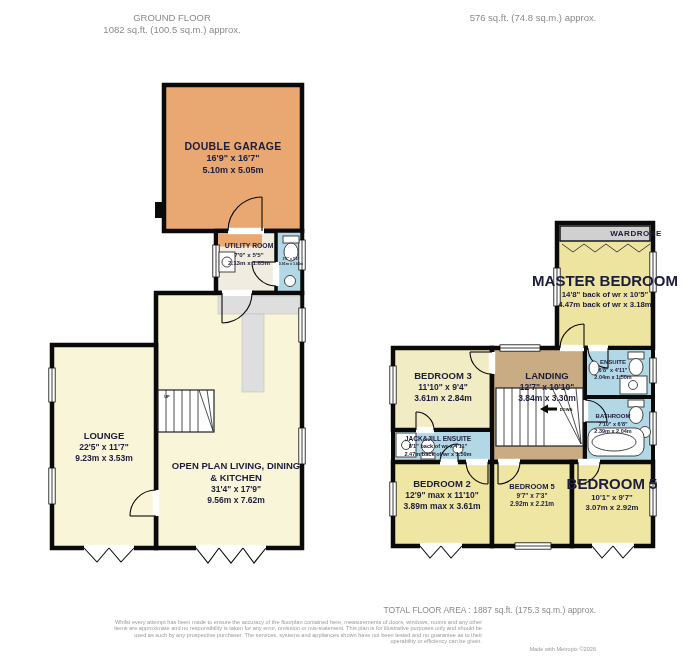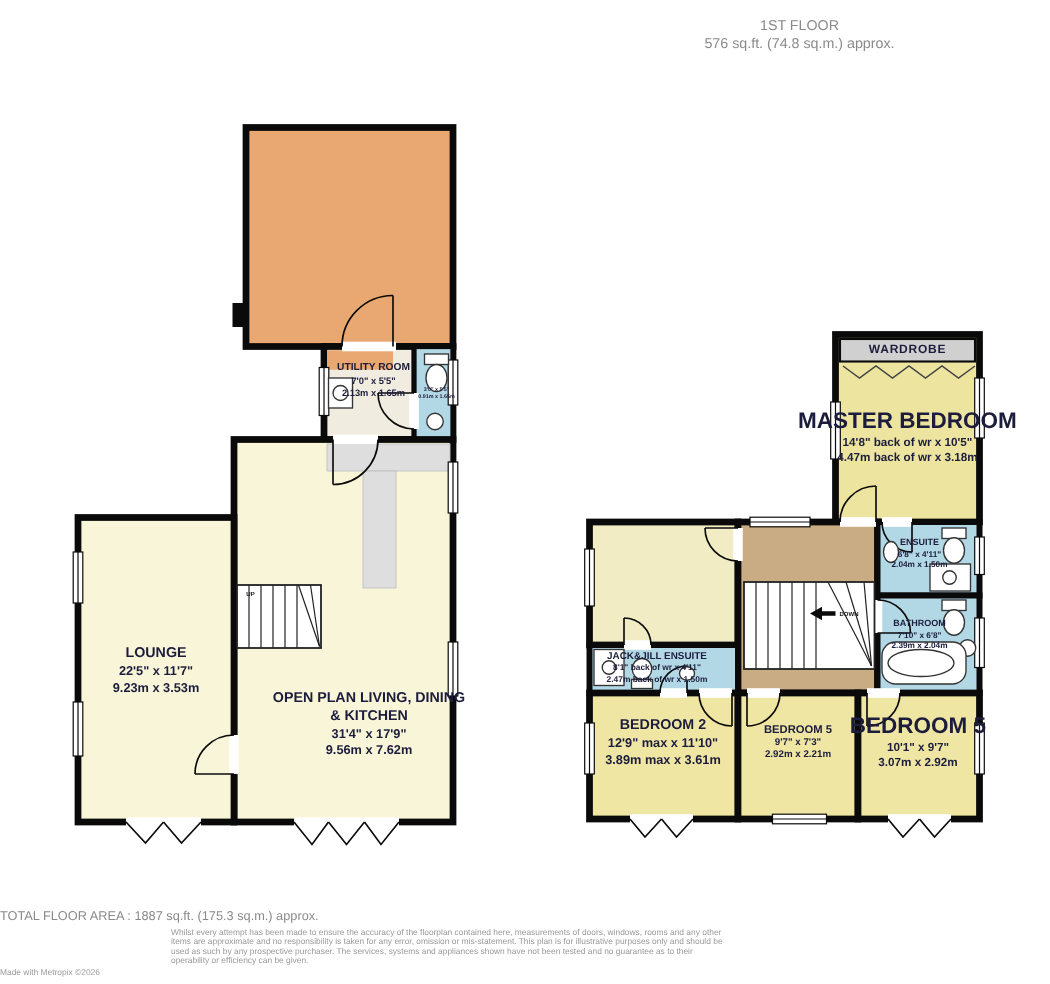--- a/index.html
+++ b/index.html
@@ -23,22 +23,22 @@
   .sm2 .rname{font-size:7.5px;}
   .sm2 .rdim{font-size:6.5px;}
   .xs .rname{font-size:6px;}
   .xs .rdim{font-size:5.5px;}
   .xsm .rname{font-size:6.6px;}
   .xsm .rdim{font-size:5.6px;}
   .tiny span{font-size:3.6px;}
   .stair-note{position:absolute;transform:translate(-50%,-50%);font-size:4px;font-weight:bold;
               color:#111;z-index:6;}
   .wardrobe-label{position:absolute;transform:translate(-50%,-50%);font-size:8px;font-weight:bold;
-                  color:#1c1c3c;letter-spacing:.5px;z-index:5;}
-  .footer{position:absolute;left:0;top:605px;width:596px;text-align:left;z-index:5;}
+                  color:#1c1c3c;letter-spacing:.5px;z-index:5;margin-left:31px;}
+  .footer{position:absolute;left:0;top:605px;width:596px;text-align:right;z-index:5;}
   .footer-total{color:#8a8a8a;font-size:8.5px;}
   .footer-disclaimer{margin:4px auto 0;width:368px;color:#9a9a9a;font-size:5.6px;line-height:1.16;}
   .footer-credit{margin-top:1px;color:#9a9a9a;font-size:5.6px;}
 </style>
 </head>
 <body>
 
 <div id="canvas">
 
   <svg width="700" height="656" viewBox="0 0 700 656">
@@ -305,53 +305,71 @@
             <rect x="421" y="453" width="14" height="6" fill="#fff"></rect>
             <ellipse cx="428" cy="446" rx="6.5" ry="7" fill="#fff"></ellipse>
           </g>
         <g>
             <ellipse cx="458" cy="449" rx="5" ry="4.5" fill="#fff"></ellipse>
           </g>
       </g>
     </g>
   </svg>
 
+  <div class="floor-header" style="left:42px;top:12px;width:260px;">
+    <span class="fh-title">GROUND FLOOR</span>
+    <span class="fh-area">1082 sq.ft. (100.5 sq.m.) approx.</span>
+  </div>
   <div class="floor-header" style="left:403px;top:12px;width:260px;">
-    <span class="fh-title">1ST FLOOR</span>
     <span class="fh-area">576 sq.ft. (74.8 sq.m.) approx.</span>
   </div>
 
+  <div class="room-label lg" style="left:233px;top:158px;">
+    <span class="rname">DOUBLE GARAGE</span>
+    <span class="rdim">16'9" x 16'7"</span>
+    <span class="rdim">5.10m x 5.05m</span>
+  </div>
   <div class="room-label sm" style="left:249px;top:254px;">
     <span class="rname">UTILITY ROOM</span>
     <span class="rdim">7'0" x 5'5"</span>
     <span class="rdim">2.13m x 1.65m</span>
   </div>
   <div class="room-label tiny" style="left:291px;top:262px;">
     <span>3'0" x 5'5"</span>
     <span>0.91m x 1.65m</span>
   </div>
   <div class="room-label md" style="left:104px;top:447px;">
     <span class="rname">LOUNGE</span>
     <span class="rdim">22'5" x 11'7"</span>
     <span class="rdim">9.23m x 3.53m</span>
   </div>
-  <div class="room-label md" style="left:246px;top:483px;">
+  <div class="room-label md" style="left:236px;top:483px;">
     <span class="rname">OPEN PLAN LIVING, DINING</span>
     <span class="rname">&amp; KITCHEN</span>
     <span class="rdim">31'4" x 17'9"</span>
     <span class="rdim">9.56m x 7.62m</span>
   </div>
   <div class="stair-note" style="left:167px;top:396px;">UP</div>
 
   <div class="wardrobe-label" style="left:605px;top:233px;">WARDROBE</div>
   <div class="room-label mds" style="left:605px;top:291px;">
     <span class="rname">MASTER BEDROOM</span>
     <span class="rdim">14'8" back of wr x 10'5"</span>
     <span class="rdim">4.47m back of wr x 3.18m</span>
   </div>
+  <div class="room-label md" style="left:443px;top:387px;">
+    <span class="rname">BEDROOM 3</span>
+    <span class="rdim">11'10" x 9'4"</span>
+    <span class="rdim">3.61m x 2.84m</span>
+  </div>
+  <div class="room-label md" style="left:547px;top:387px;">
+    <span class="rname">LANDING</span>
+    <span class="rdim">12'7" x 10'10"</span>
+    <span class="rdim">3.84m x 3.30m</span>
+  </div>
   <div class="stair-note" style="left:566px;top:409px;">DOWN</div>
   <div class="room-label xs" style="left:613px;top:370px;">
     <span class="rname">ENSUITE</span>
     <span class="rdim">6'8" x 4'11"</span>
     <span class="rdim">2.04m x 1.50m</span>
   </div>
   <div class="room-label xs" style="left:613px;top:424px;">
     <span class="rname">BATHROOM</span>
     <span class="rdim">7'10" x 6'8"</span>
     <span class="rdim">2.39m x 2.04m</span>

